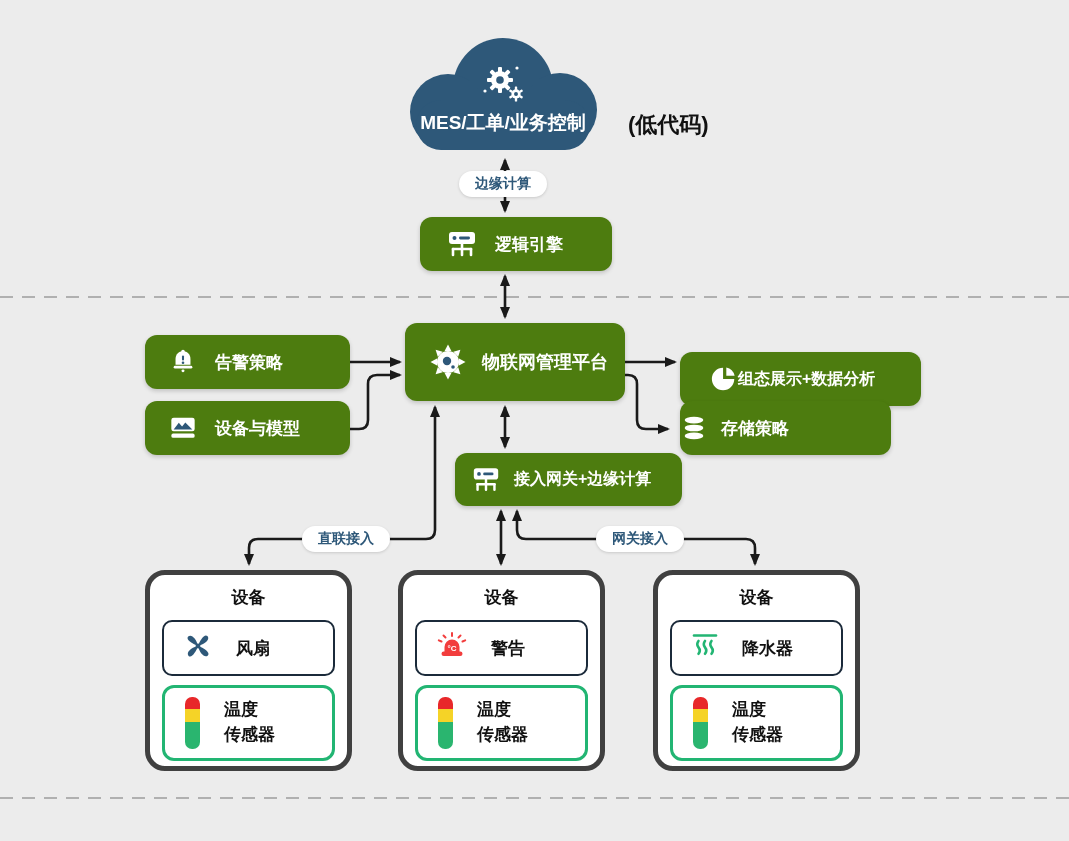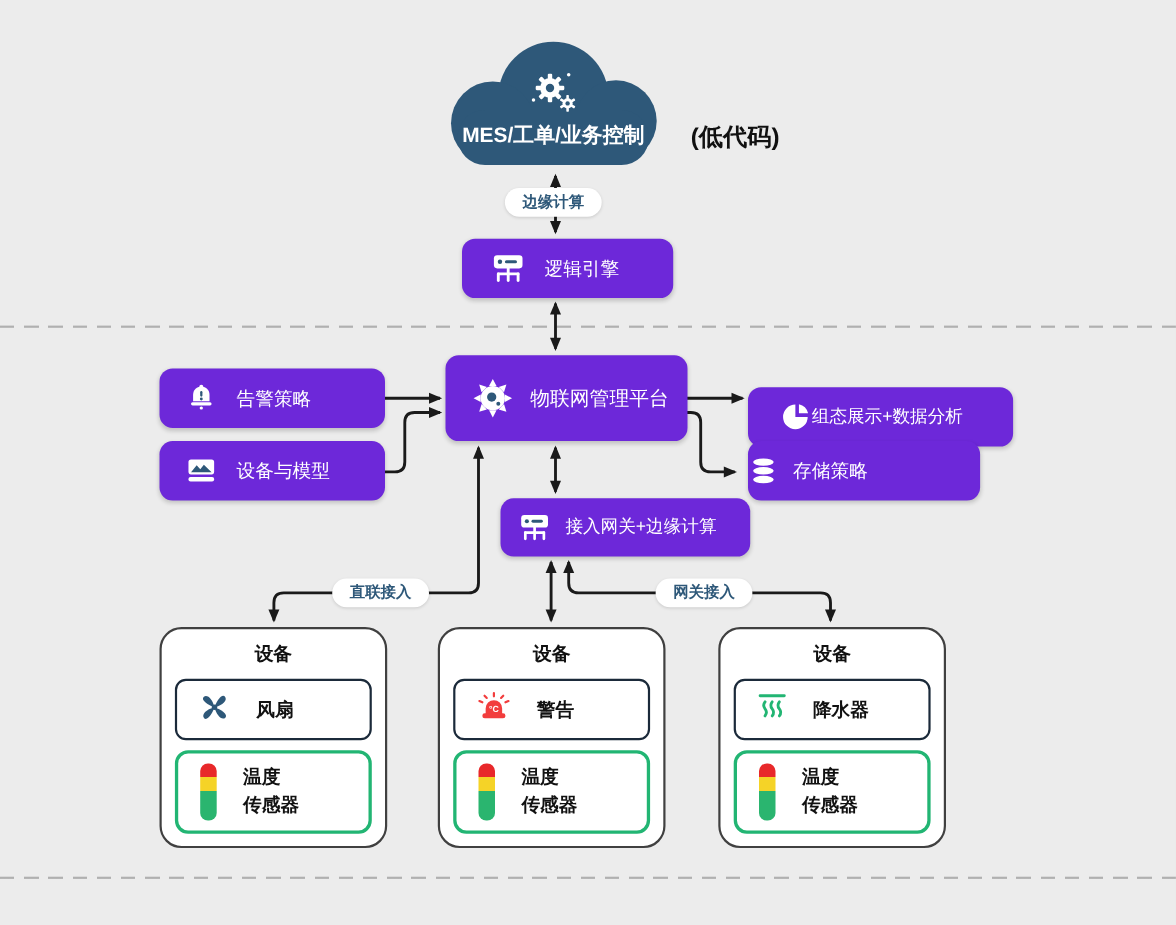--- a/index.html
+++ b/index.html
@@ -13,24 +13,24 @@
     background:#ececec;
     overflow:hidden;
   }
   .divider{
     position:absolute;left:0;width:100%;height:2px;z-index:0;
     background:repeating-linear-gradient(90deg,#b0b0b0 0 13px,transparent 13px 22px);
   }
   #connectors{position:absolute;left:0;top:0;z-index:1;}
   .bluebox{
     position:absolute;z-index:2;
-    background:#6d28d9;color:#fff;
+    background:#4d7c0f;color:#fff;
     border-radius:12px;
     display:flex;align-items:center;
-    font-weight:normal;font-size:17px;
+    font-weight:bold;font-size:17px;
     box-shadow:0 2px 4px rgba(0,0,0,.18);
   }
   .bluebox .bicon{flex:none;display:flex;align-items:center;}
   .pill{
     position:absolute;z-index:3;
     transform:translate(-50%,-50%);
     background:#fff;color:#2e5879;
     font-weight:bold;font-size:14px;
     padding:4px 16px;border-radius:15px;
     box-shadow:0 1px 3px rgba(0,0,0,.15);
@@ -41,21 +41,21 @@
     position:absolute;left:0;top:74px;width:100%;
     text-align:center;color:#fff;font-weight:bold;font-size:19px;
   }
   .cloud-wrap .cloud-gears{position:absolute;left:50%;top:24px;transform:translateX(-50%);}
   .side-note{
     position:absolute;left:606px;top:110px;z-index:2;
     color:#111;font-weight:bold;font-size:22px;margin-left:22px;
   }
   .device-card{
     position:absolute;top:570px;width:207px;height:201px;z-index:2;
-    background:#fff;border:2px solid #404040;border-radius:20px;
+    background:#fff;border:5px solid #404040;border-radius:20px;
     box-sizing:border-box;
   }
   .device-card .card-title{
     position:absolute;top:11px;left:0;width:100%;
     text-align:center;font-weight:bold;font-size:17px;color:#111;
   }
   .comp-box{
     position:absolute;left:12px;right:12px;top:45px;height:56px;
     border:2px solid #1b2a3a;border-radius:10px;background:#fff;
     display:flex;align-items:center;gap:22px;padding-left:18px;

